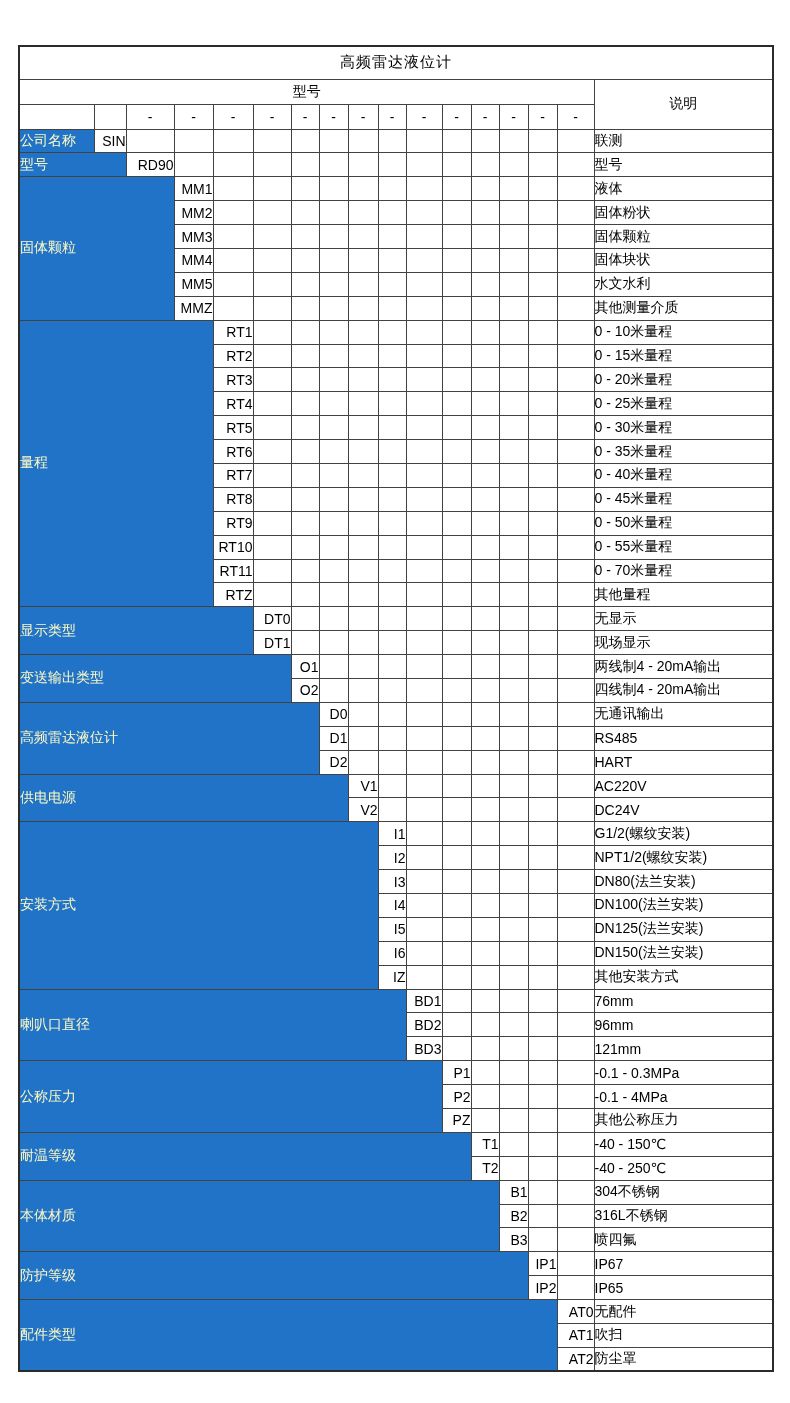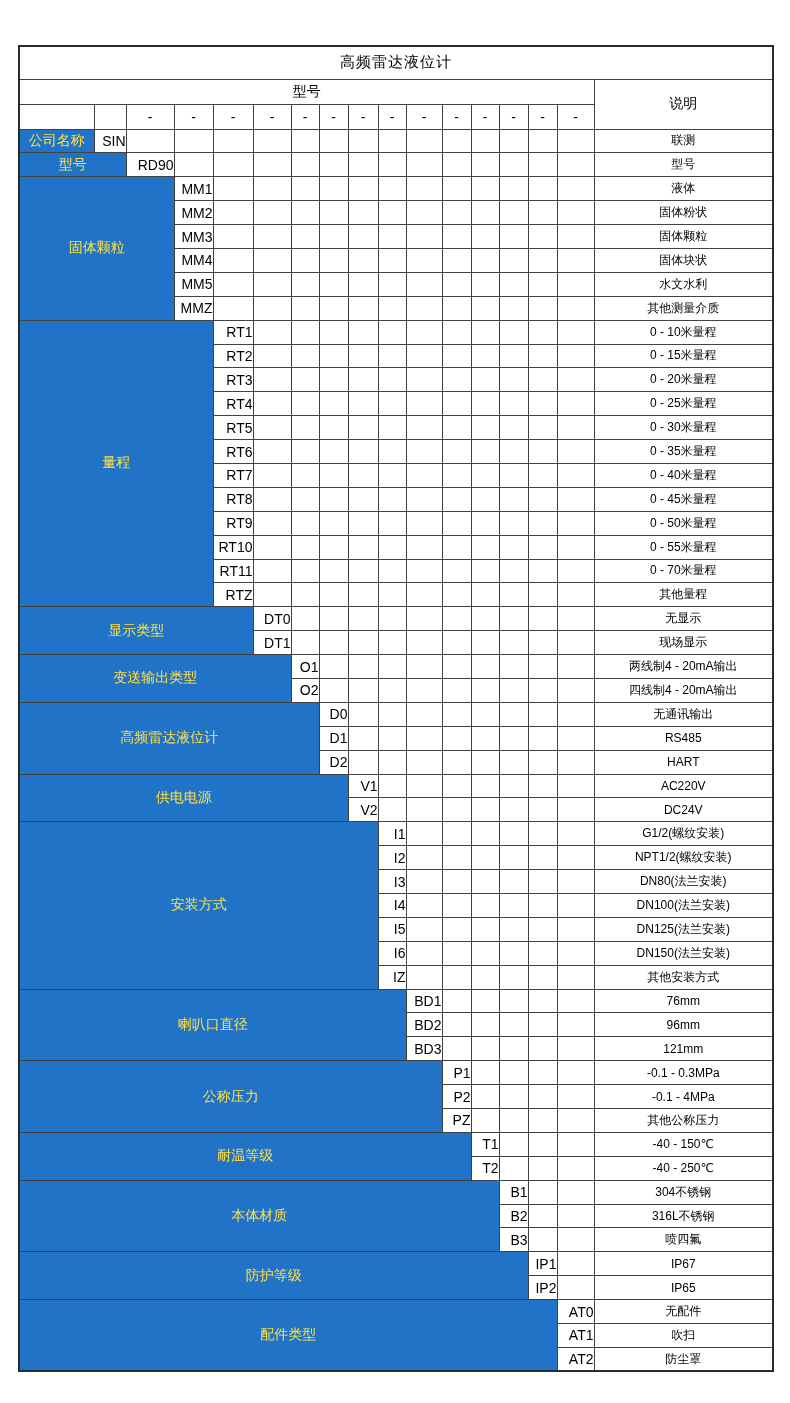--- a/index.html
+++ b/index.html
@@ -6,23 +6,23 @@
   body{width:790px;height:1403px;position:relative;font-family:"Liberation Sans","DejaVu Sans",sans-serif;}
   .sheet{position:absolute;left:18px;top:45px;}
   table{border-collapse:collapse;table-layout:fixed;width:754px;border:2px solid #2b2b2b;}
   td{border:1px solid #424242;font-size:14px;color:#000;overflow:hidden;white-space:nowrap;padding:0;}
   tr.title-row{height:33px;}
   tr.hdr-row{height:25px;}
   tr.data-row{height:23.9px;}
   .title-cell{text-align:center;font-size:15px;letter-spacing:1px;}
   .hdr-cell{text-align:center;font-size:14px;}
   .dash-cell{text-align:center;}
-  .cat-cell{background:#2173C8;color:#fde047;text-align:center;font-size:14px;}
+  .cat-cell{background:#2173C8;color:#fef9c3;font-size:14px;}
   .code-cell{text-align:right;padding-left:3px;font-size:14px;}
-  .desc-cell{text-align:center;font-size:12px;}
+  .desc-cell{text-align:left;font-size:14px;}
   .empty-cell{background:#ffffff;}
 </style>
 </head>
 <body>
 
 <div class="sheet">
   <table>
     <colgroup>
       <col style="width:75px">
         <col style="width:32px">

